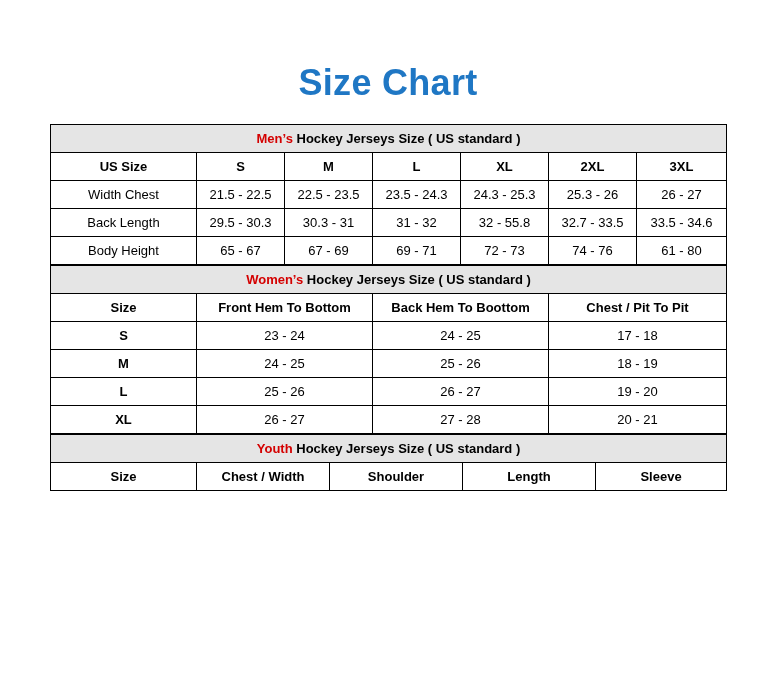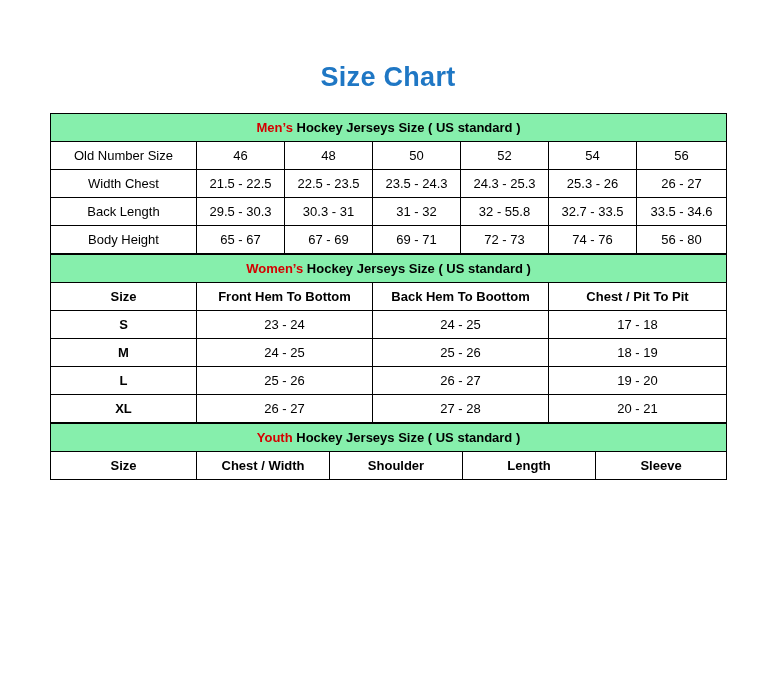--- a/index.html
+++ b/index.html
@@ -16,21 +16,21 @@
   }
   .page {
     width: 776px;
     height: 692px;
     position: relative;
     box-sizing: border-box;
   }
   .chart-title {
     text-align: center;
     color: #1f77c4;
-    font-size: 27px;
+    font-size: 36px;
     font-weight: bold;
     margin-top: 62px;
     margin-bottom: 20px;
     letter-spacing: 0.3px;
   }
   .tables-wrap {
     width: 676px;
     margin: 0 auto;
   }
   table.size-table {
@@ -40,21 +40,21 @@
   }
   table.size-table td {
     border: 1px solid #000000;
     text-align: center;
     vertical-align: middle;
     font-size: 13px;
     height: 25px;
     padding: 1px 2px;
   }
   td.section-header {
-    background: #86efac;
+    background: #e5e5e5;
     font-weight: bold;
     font-size: 14.5px;
     height: 29px;
   }
   td.section-header .accent {
     color: #d40000;
   }
   td.col-head {
     font-weight: bold;
   }
@@ -82,27 +82,27 @@
         <col style="width:88px">
           <col style="width:88px">
           <col style="width:88px">
           <col style="width:90px">
       </colgroup>
       <tbody>
         <tr>
           <td class="section-header" colspan="7"><span class="accent">Men’s</span><span> Hockey Jerseys Size ( US standard )</span></td>
         </tr>
         <tr>
-          <td class="row-label">Old Number Size</td>
-          <td>46</td>
-          <td>48</td>
-          <td>50</td>
-          <td>52</td>
-          <td>54</td>
-          <td>56</td>
+          <td class="col-head">US Size</td>
+          <td class="col-head">S</td>
+          <td class="col-head">M</td>
+          <td class="col-head">L</td>
+          <td class="col-head">XL</td>
+          <td class="col-head">2XL</td>
+          <td class="col-head">3XL</td>
         </tr>
         <tr>
           <td class="row-label">Width Chest</td>
           <td>21.5 - 22.5</td>
           <td>22.5 - 23.5</td>
           <td>23.5 - 24.3</td>
           <td>24.3 - 25.3</td>
           <td>25.3 - 26</td>
           <td>26 - 27</td>
         </tr>
@@ -115,21 +115,21 @@
           <td>32.7 - 33.5</td>
           <td>33.5 - 34.6</td>
         </tr>
         <tr>
           <td class="row-label">Body Height</td>
           <td>65 - 67</td>
           <td>67 - 69</td>
           <td>69 - 71</td>
           <td>72 - 73</td>
           <td>74 - 76</td>
-          <td>56 - 80</td>
+          <td>61 - 80</td>
         </tr>
       </tbody>
     </table>
 
     <table class="size-table">
       <colgroup>
         <col style="width:146px">
           <col style="width:176px">
           <col style="width:176px">
           <col style="width:178px">

